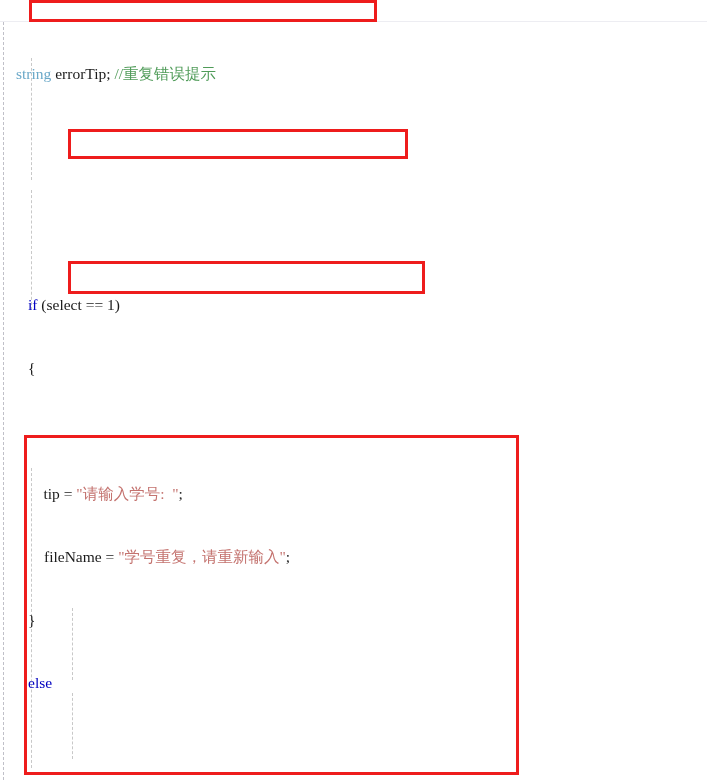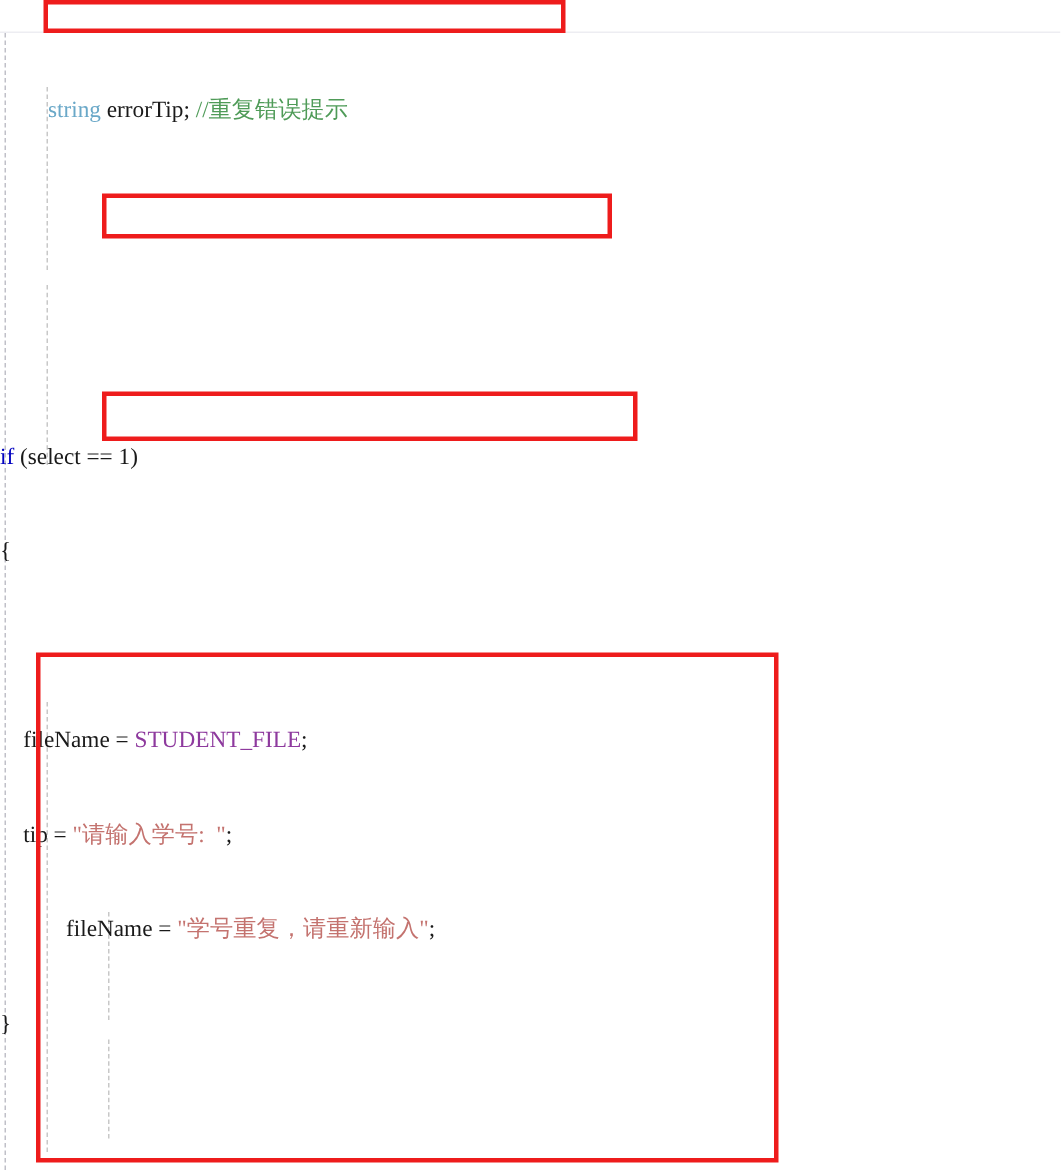--- a/index.html
+++ b/index.html
@@ -47,20 +47,21 @@
     width: 707px;
     font-family: "Liberation Serif", "DejaVu Serif", serif;
     font-size: 15.5px;
     line-height: 21px;
     white-space: pre;
     color: #1a1a1a;
     letter-spacing: 0px;
   }
   .line {
     height: 21px;
+    padding-left: 28px;
     white-space: pre;
   }
 
   
   .kw    { color: #0000c0; }          
   .typ   { color: #6aa8c8; }          
   .mac   { color: #8e3a9e; }          
   .cmt   { color: #4f9b58; }          
   .str   { color: #c4736f; }          
   .pln   { color: #1a1a1a; }          
@@ -83,32 +84,32 @@
 
   <div class="guide g0" style="left:3px;  top:22px;  height:758px;"></div>
   <div class="guide" style="left:31px; top:58px;  height:122px;"></div>
   <div class="guide" style="left:31px; top:190px; height:120px;"></div>
   <div class="guide" style="left:31px; top:468px; height:300px;"></div>
   <div class="guide" style="left:72px; top:608px; height:72px;"></div>
   <div class="guide" style="left:72px; top:693px; height:66px;"></div>
 
   <div class="code">
 
-    <div class="line" style="padding-left:32px;"><span class="typ">string</span><span class="pln"> errorTip; </span><span class="cmt">//重复错误提示</span></div>
+    <div class="line" style="padding-left:16px;"><span class="typ">string</span><span class="pln"> errorTip; </span><span class="cmt">//重复错误提示</span></div>
 
     <div class="line"></div>
     <div class="line"></div>
 
     <div class="line"><span class="kw">if</span><span class="pln"> (select == 1)</span></div>
     <div class="line"><span class="pln">{</span></div>
     <div class="line"></div>
-    <div class="line"><span class="pln">    fileName = </span><span class="mac">STUDENT_FILE</span><span class="pln">;</span></div>
     <div class="line"><span class="pln">    tip = </span><span class="str">"请输入学号:  "</span><span class="pln">;</span></div>
     <div class="line" style="padding-left:44px;"><span class="pln">fileName = </span><span class="str">"学号重复，请重新输入"</span><span class="pln">;</span></div>
     <div class="line"><span class="pln">}</span></div>
+    <div class="line"><span class="kw">else</span></div>
     
     
     
     
     
     
     
     
     
     

